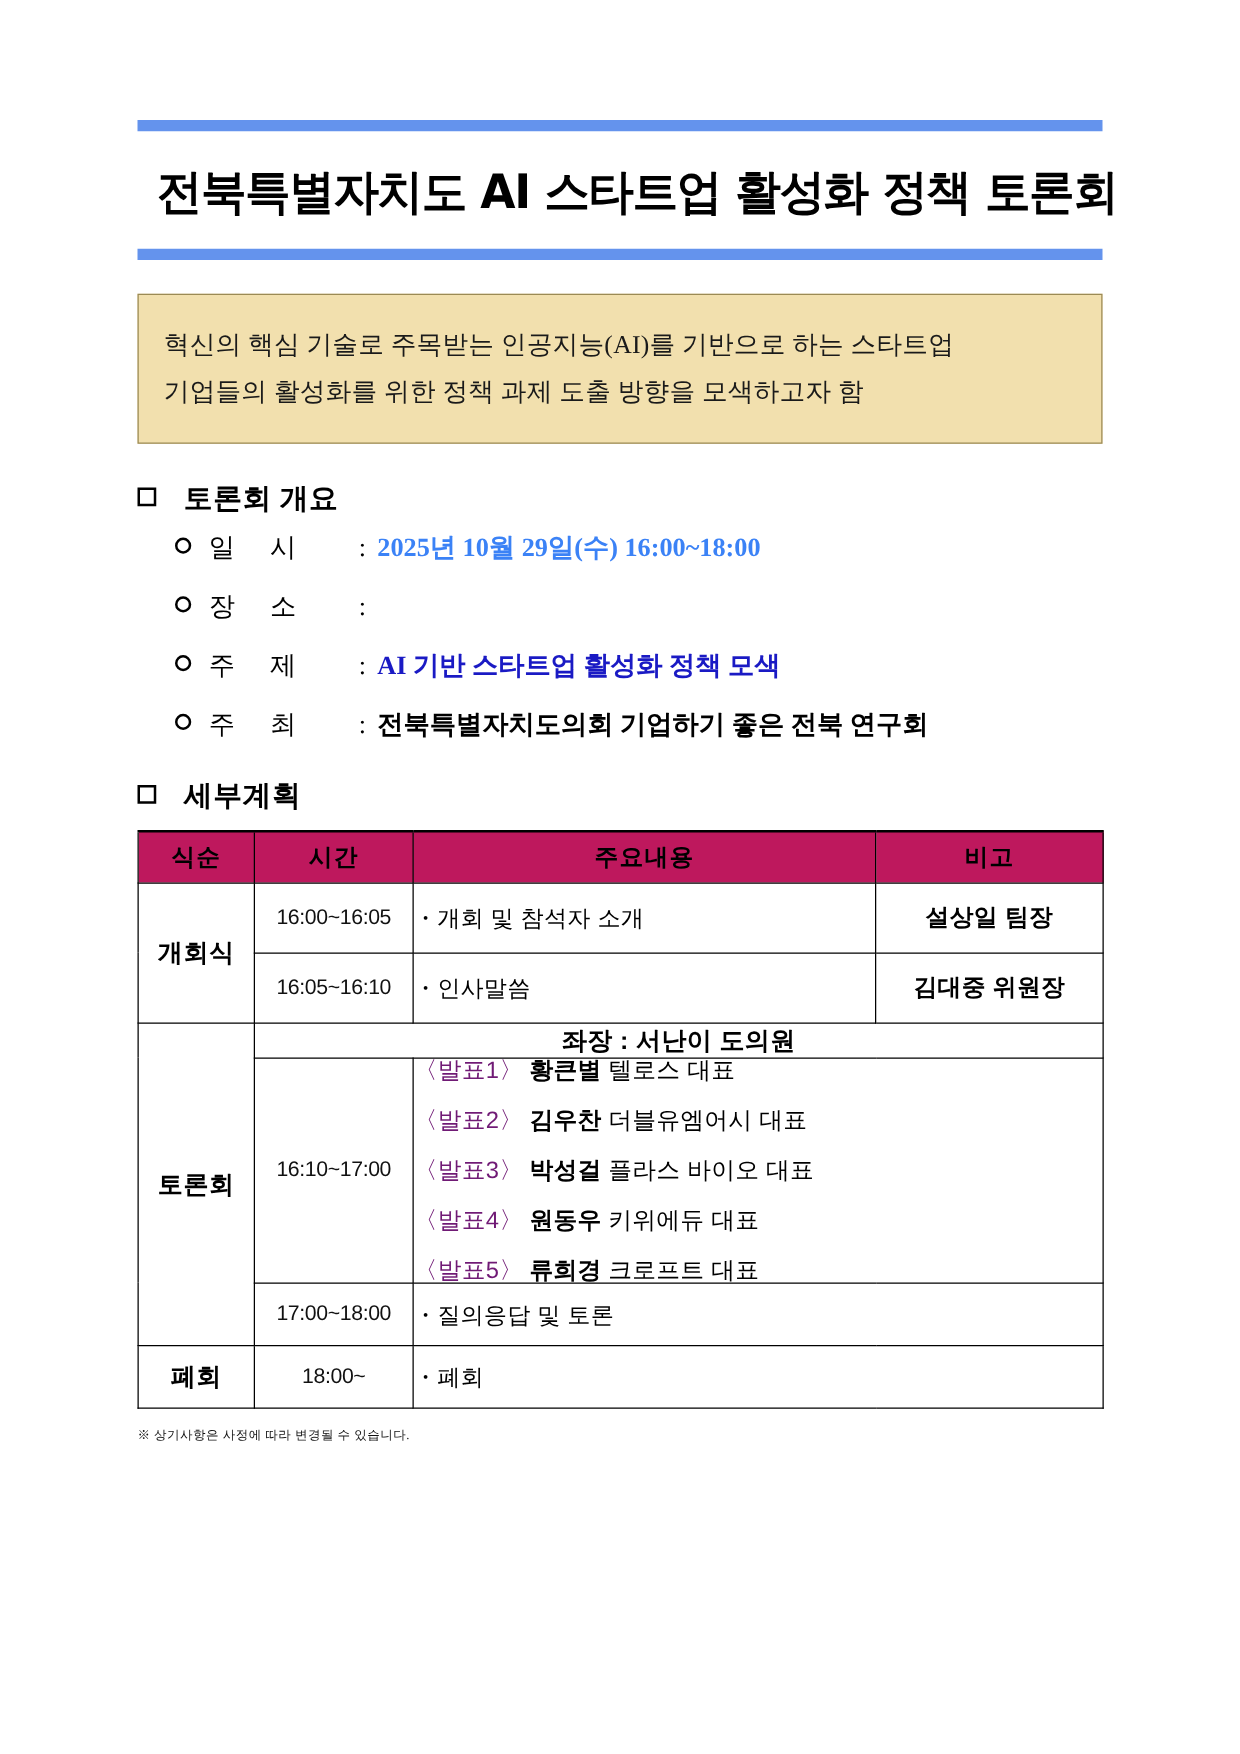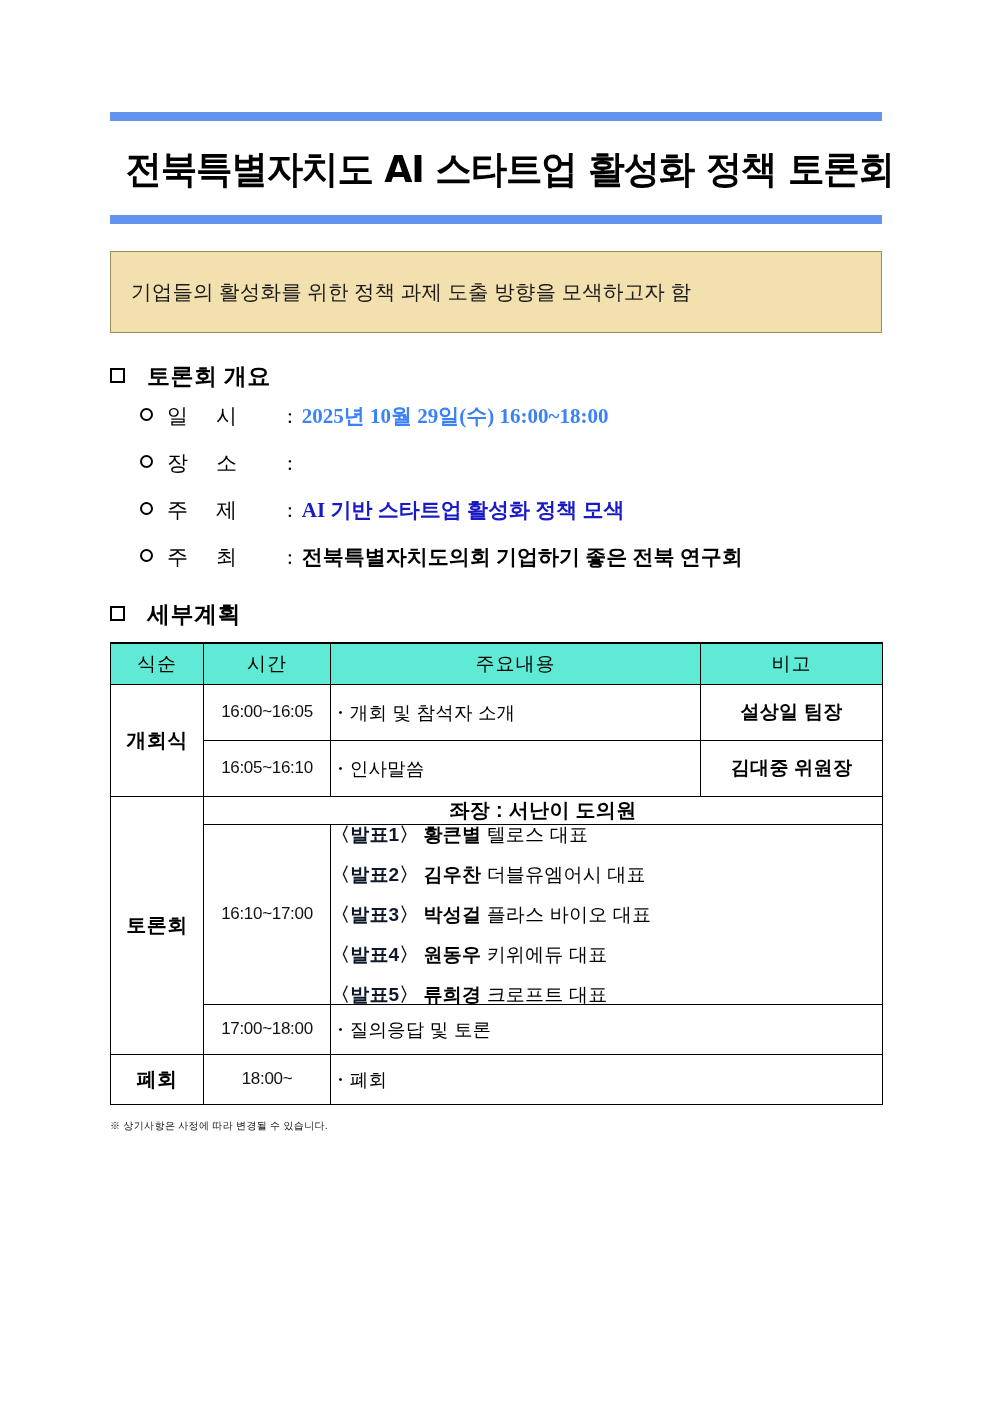--- a/index.html
+++ b/index.html
@@ -11,21 +11,21 @@
   body {
     width: 992px;
     height: 1403px;
     font-family: "Liberation Serif", "DejaVu Serif", serif;
     color: #000000;
     position: relative;
     overflow: hidden;
   }
   .page {
     position: absolute;
-    left: 0; top: 16px;
+    left: 0; top: 0;
     width: 992px;
     height: 1213px;
     box-sizing: border-box;
     padding: 0 110px;
   }
 
   
   .rule {
     height: 9px;
     background: #6493ED;
@@ -142,24 +142,24 @@
   table.sched col.c2 { width: 127px; }
   table.sched col.c3 { width: 370px; }
   table.sched col.c4 { width: 182px; }
 
   table.sched th, table.sched td {
     border: 1px solid #000000;
     padding: 0;
     vertical-align: middle;
   }
   table.sched thead th {
-    background: #5eead4;
+    background: #be185d;
     height: 40px;
     font-size: 19px;
-    font-weight: 400;
+    font-weight: 700;
     letter-spacing: 1px;
     text-align: center;
     border-top: 2px solid #000;
   }
 
   td.stage {
     text-align: center;
     font-size: 20px;
     font-weight: 700;
     letter-spacing: 0.5px;
@@ -196,22 +196,22 @@
   }
   .talk {
     font-size: 19px;
     line-height: 1.0;
     margin: 0 0 21px 0;
     white-space: nowrap;
     letter-spacing: 0.2px;
   }
   .talk:last-child { margin-bottom: 0; }
   .talk .tag {
-    color: #0f172a;
-    font-weight: 700;
+    color: #701a75;
+    font-weight: 400;
     margin-right: 5px;
   }
   .talk .who { color: #000; font-weight: 700; }
   .talk .org { color: #000; font-weight: 400; }
 
   .footnote {
     width: 772px;
     text-align: left;
     font-family: "Liberation Serif", serif;
     font-size: 10px;
@@ -225,20 +225,21 @@
 
 <div class="page">
 
   <div class="rule rule-top"></div>
 
   <div class="doc-title">전북특별자치도 AI 스타트업 활성화 정책 토론회</div>
 
   <div class="rule rule-bottom"></div>
 
   <div class="purpose-box">
+    <div class="purpose-line">혁신의  핵심  기술로  주목받는  인공지능(AI)를  기반으로  하는  스타트업</div>
     <div class="purpose-line">기업들의  활성화를  위한  정책  과제  도출  방향을  모색하고자  함</div>
   </div>
 
   <div class="section">
     <div class="section-head">
       <span class="sq"></span>
       <span>토론회 개요</span>
     </div>
 
     <div class="ov-list">

